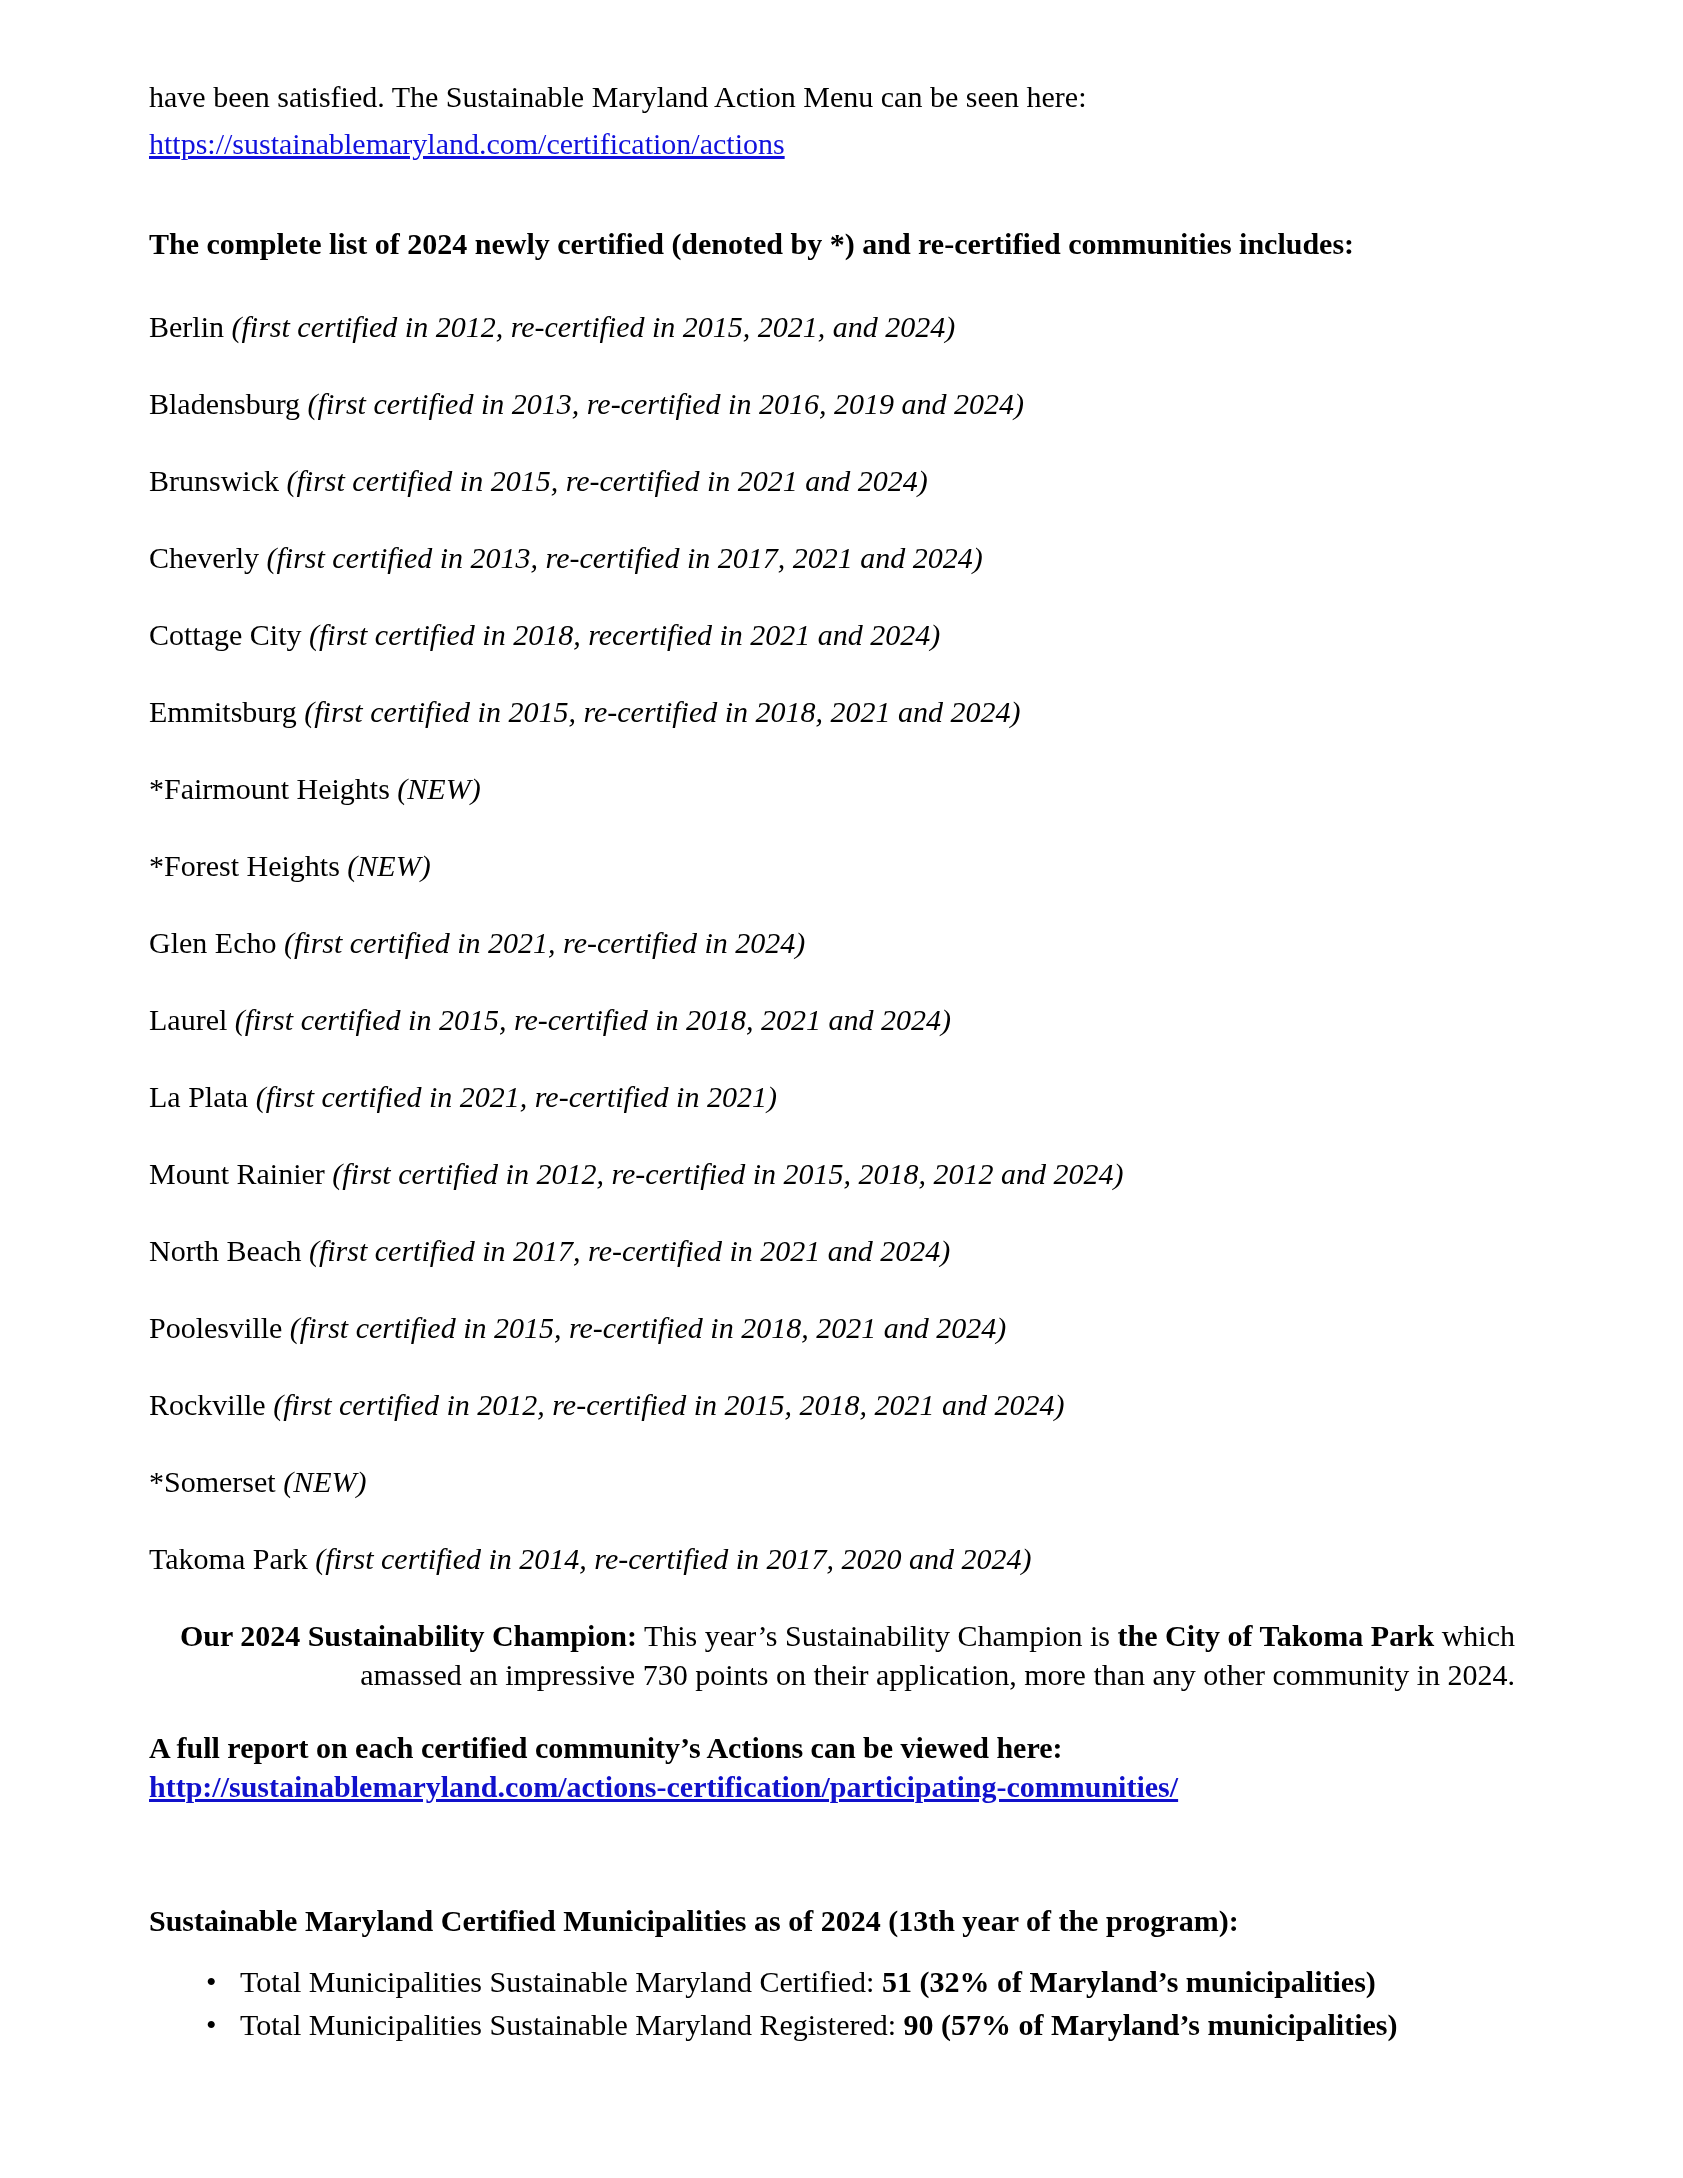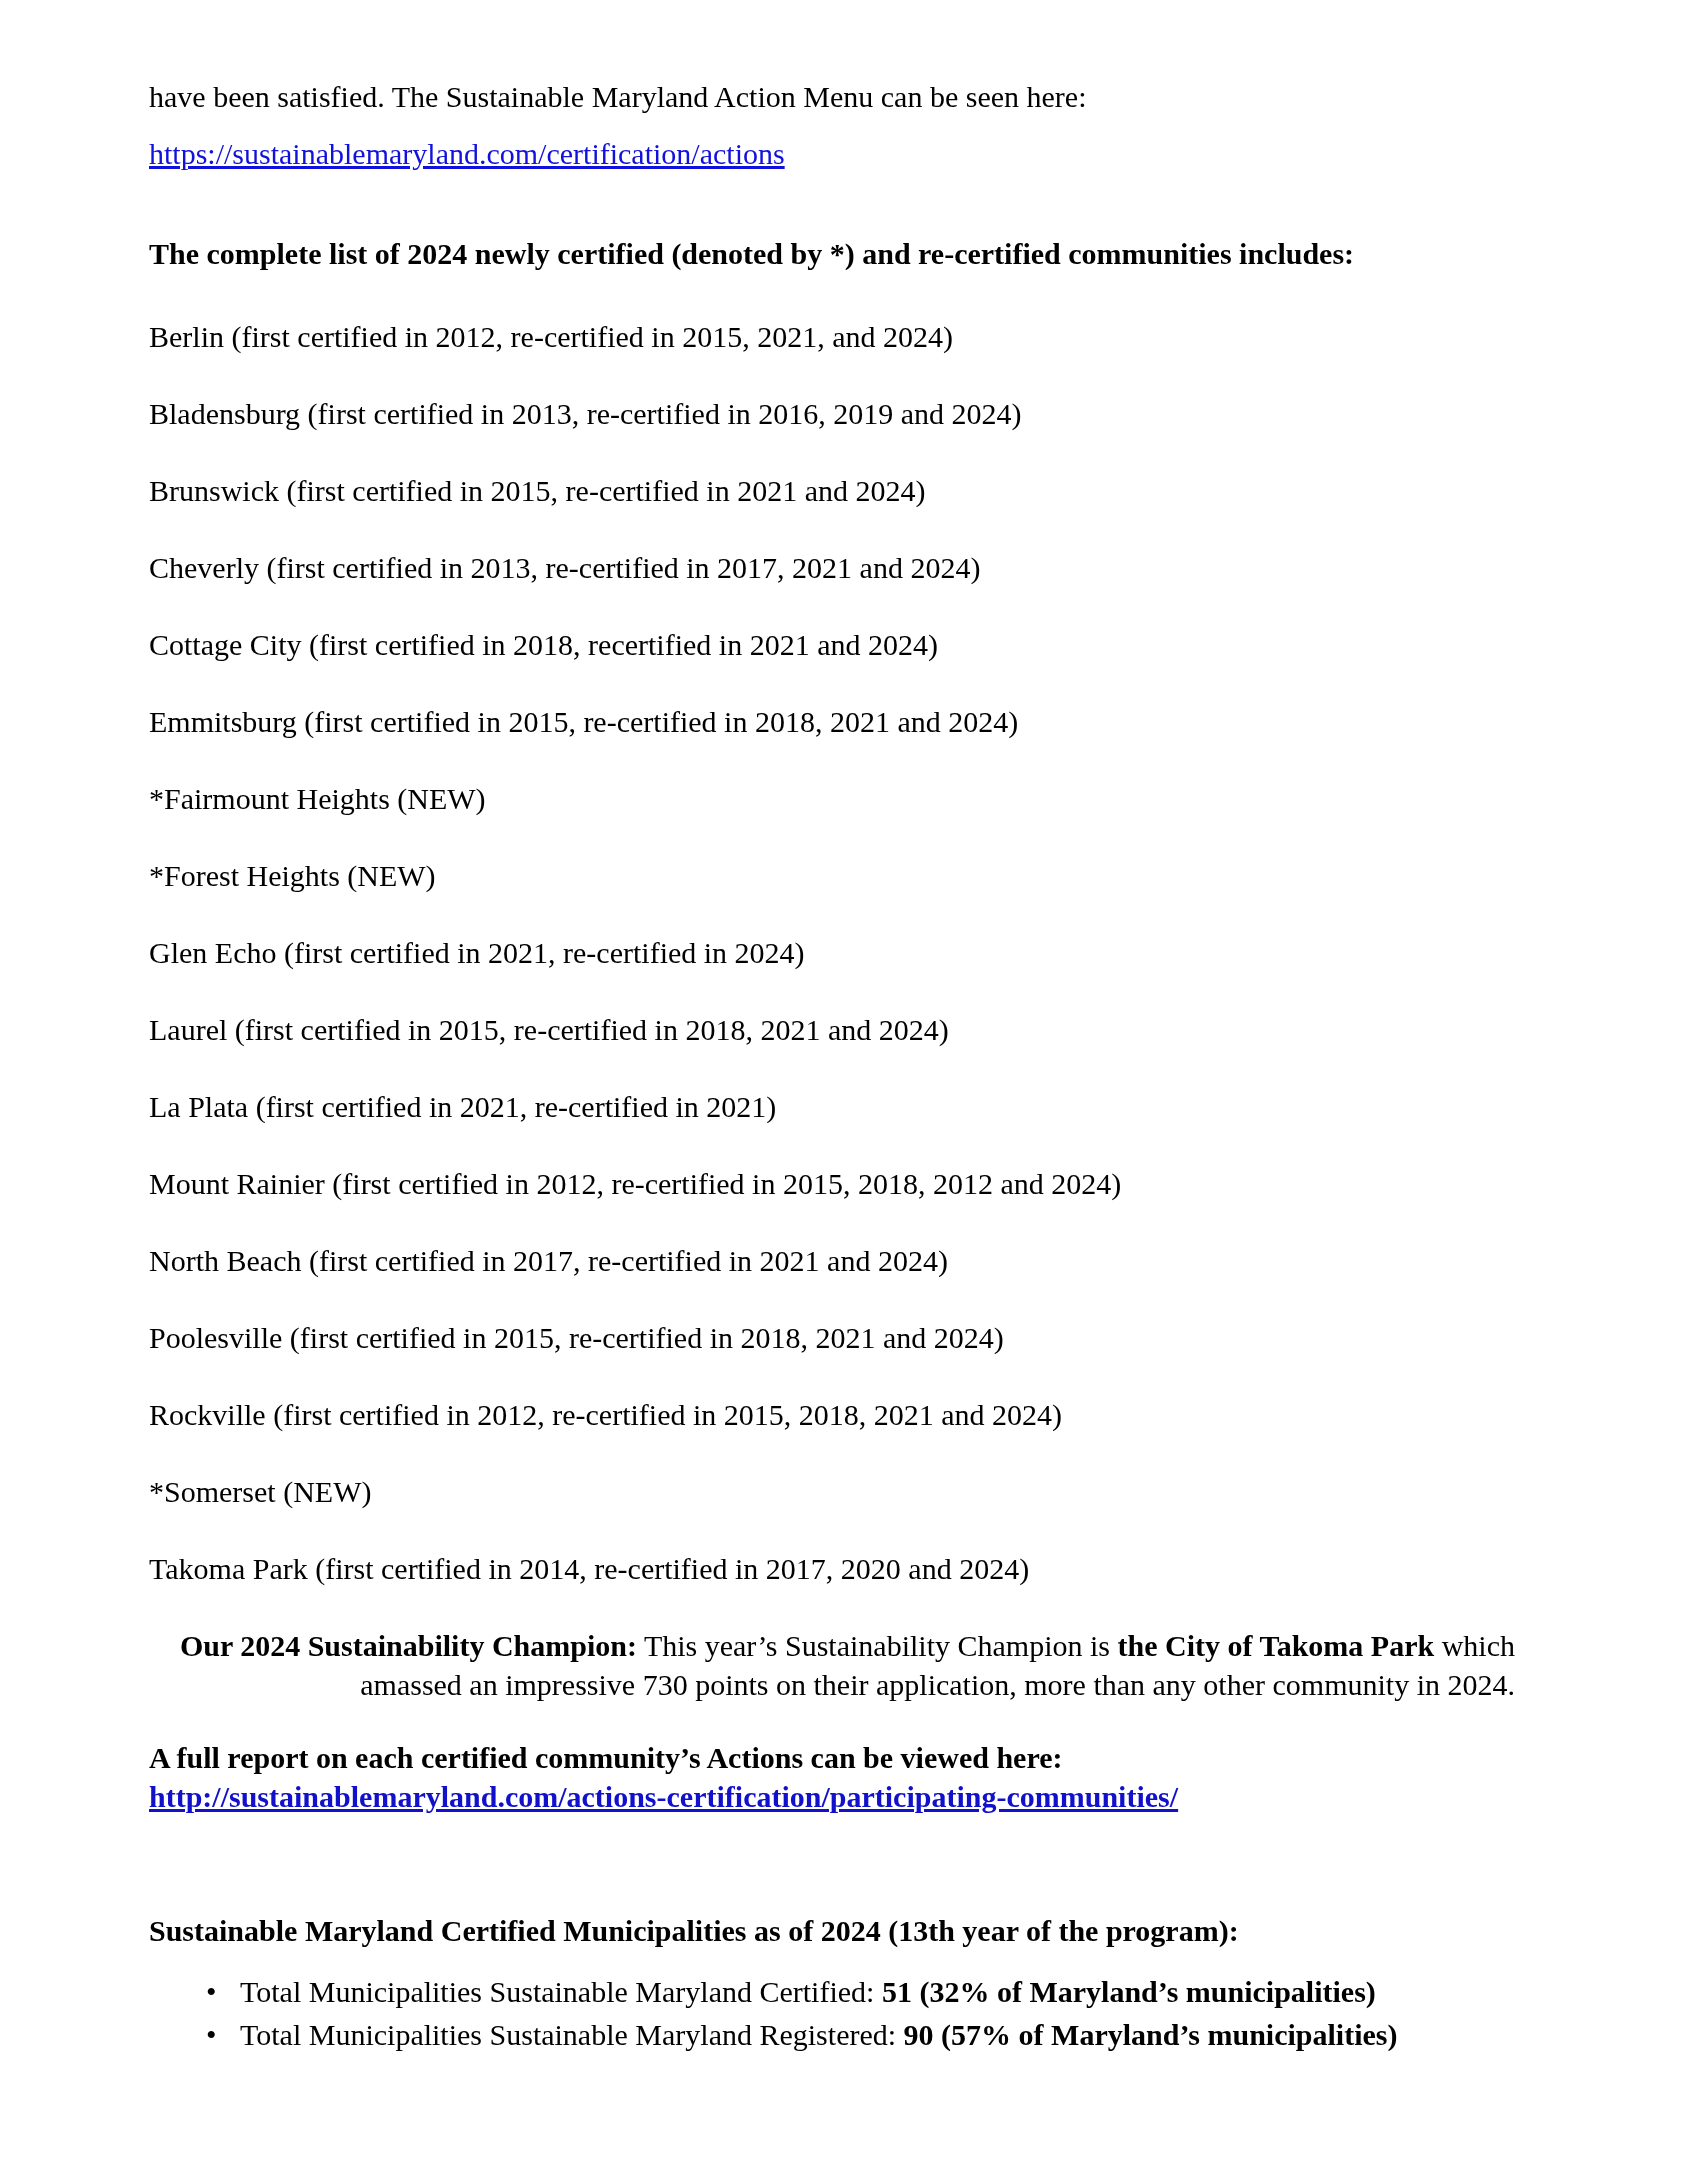--- a/index.html
+++ b/index.html
@@ -30,37 +30,37 @@
   
   .entry {
     margin: 0 0 38px 0;
     font-size: 30px;
     line-height: 1.30;
     white-space: nowrap;
   }
   .entry:first-of-type { margin-top: 0; }
 
   .city { font-style: normal; }
-  .detail { }
+  .detail { font-style: italic; }
 
   b, .bold { font-weight: bold; }
 
   .link {
     color: #1111dd;
     text-decoration: underline;
     word-break: break-all;
   }
   .link-bold {
     color: #1111cc;
     text-decoration: underline;
     font-weight: bold;
   }
 
   .intro { margin-bottom: 0; }
-  .intro-line2 { margin-top: 18px; }
+  .intro-line2 { margin-top: 8px; }
 
   .heading-list {
     font-weight: bold;
     margin: 61px 0 44px 0;
     font-size: 30px;
   }
 
   .champion {
     margin: 24px 0 0 0;
     max-width: 1366px;

